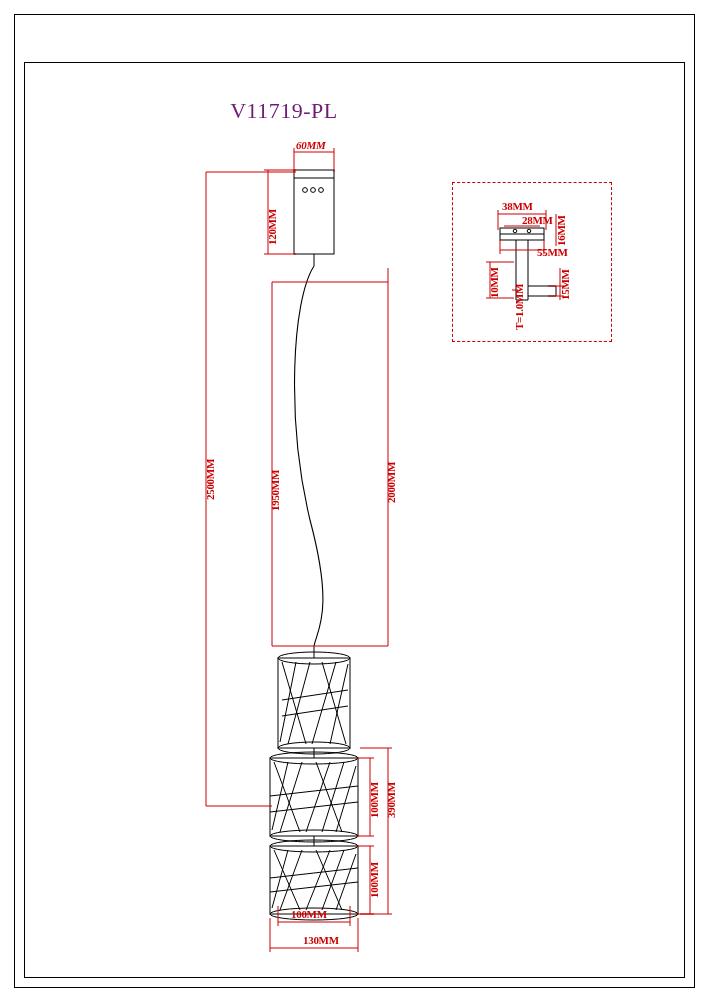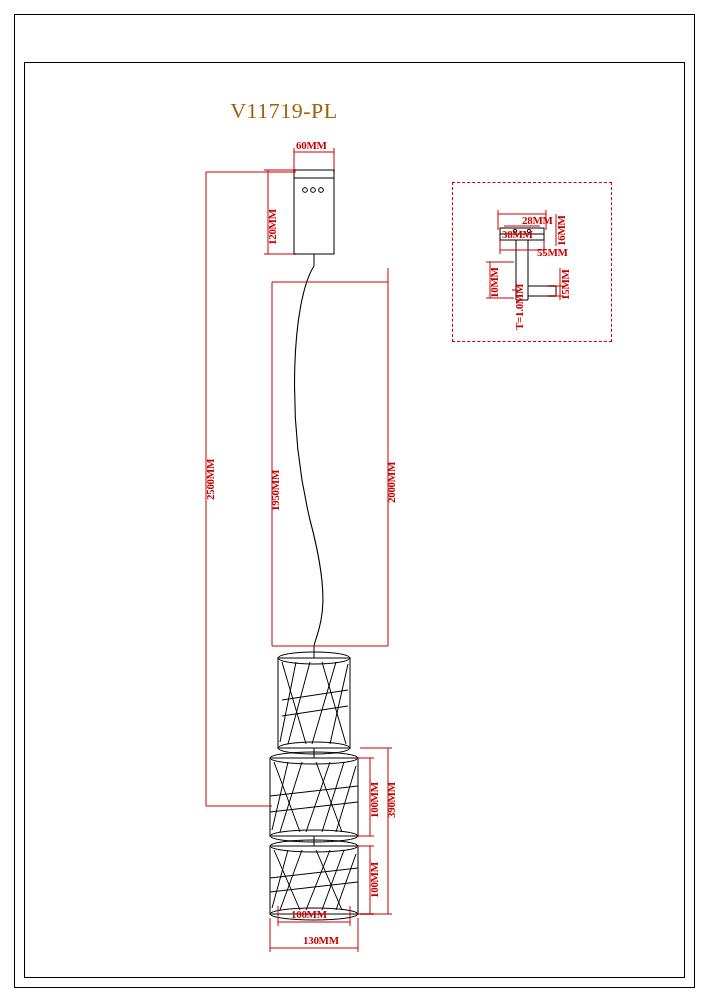--- a/index.html
+++ b/index.html
@@ -1,20 +1,20 @@
 <!DOCTYPE html>
 <html><head>
 <meta charset="utf-8">
 <style>
   html,body{margin:0;padding:0;background:#ffffff;}
   body{width:707px;height:1000px;font-family:"Liberation Serif",serif;}
   .page{position:relative;width:707px;height:1000px;background:#fff;overflow:hidden;}
   .frame-outer{position:absolute;left:14px;top:14px;width:679px;height:972px;border:1px solid #000;}
   .frame-inner{position:absolute;left:24px;top:62px;width:659px;height:914px;border:1px solid #000;}
-  .title{position:absolute;left:0;top:98px;width:568px;text-align:center;font-size:22px;letter-spacing:.5px;color:#a16207;}
+  .title{position:absolute;left:0;top:98px;width:568px;text-align:center;font-size:22px;letter-spacing:.5px;color:#701a75;}
   .dim{position:absolute;color:#cc0000;font-family:"Liberation Serif",serif;font-weight:bold;font-size:11px;letter-spacing:-.3px;white-space:nowrap;}
   .dim.vert{transform-origin:0 0;transform:rotate(-90deg);}
   .dashbox{position:absolute;border:1px dashed #cc0000;}
   svg{display:block;}
   .lampsvg{position:absolute;left:0;top:0;}
 </style>
 </head>
 <body>
 
 <div class="page">
@@ -138,32 +138,32 @@
       <line x1="548" y1="296" x2="564" y2="296"></line>
 
       <line x1="490" y1="262" x2="490" y2="298"></line>
       <line x1="486" y1="262" x2="514" y2="262"></line>
       <line x1="486" y1="298" x2="514" y2="298"></line>
 
       <line x1="512" y1="290" x2="518" y2="290"></line>
     </g>
   </svg>
 
-  <div class="dim" style="left:296px;top:139px;">60MM</div>
+  <div class="dim" style="left:296px;top:139px;font-style:italic;">60MM</div>
   <div class="dim vert" style="left:266px;top:245px;">120MM</div>
   <div class="dim vert" style="left:204px;top:500px;">2500MM</div>
   <div class="dim vert" style="left:269px;top:511px;">1950MM</div>
   <div class="dim vert" style="left:385px;top:503px;">2000MM</div>
   <div class="dim vert" style="left:385px;top:818px;">390MM</div>
   <div class="dim vert" style="left:368px;top:818px;">100MM</div>
   <div class="dim vert" style="left:368px;top:898px;">100MM</div>
   <div class="dim" style="left:291px;top:908px;">100MM</div>
   <div class="dim" style="left:303px;top:934px;">130MM</div>
 
-  <div class="dim" style="left:502px;top:200px;margin-top:28px;">38MM</div>
+  <div class="dim" style="left:502px;top:200px;">38MM</div>
   <div class="dim" style="left:503px;top:214px;margin-left:19px;">28MM</div>
   <div class="dim" style="left:505px;top:246px;padding-left:32px;">55MM</div>
   <div class="dim vert" style="left:555px;top:246px;">16MM</div>
   <div class="dim vert" style="left:559px;top:300px;">15MM</div>
   <div class="dim vert" style="left:488px;top:298px;">10MM</div>
   <div class="dim vert" style="left:513px;top:330px;">T=1.0MM</div>
 
 </div>
 
 </body></html>

